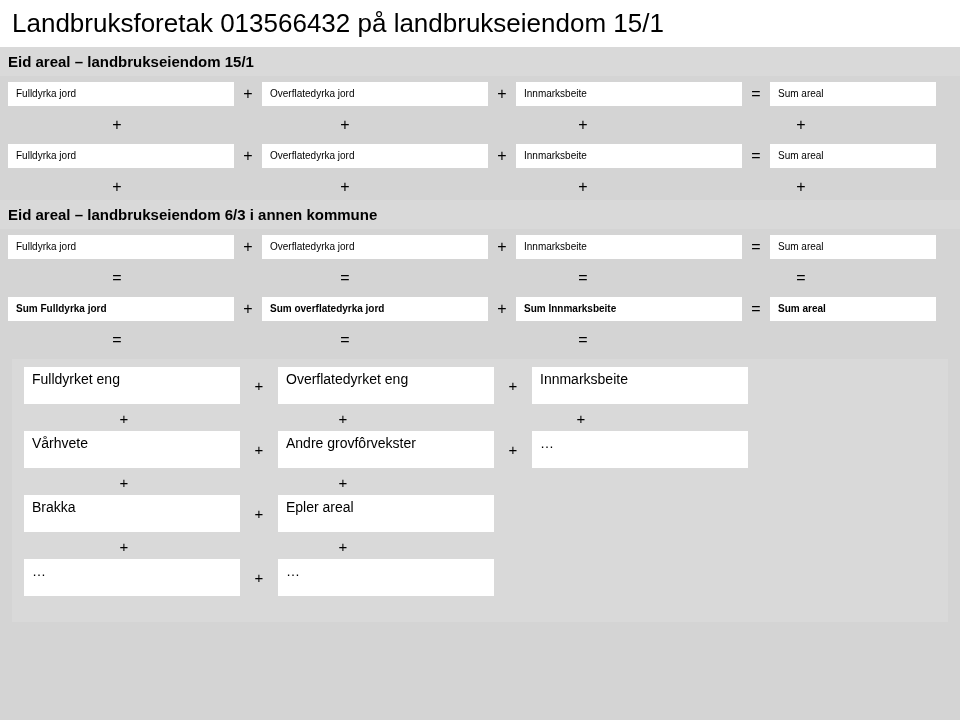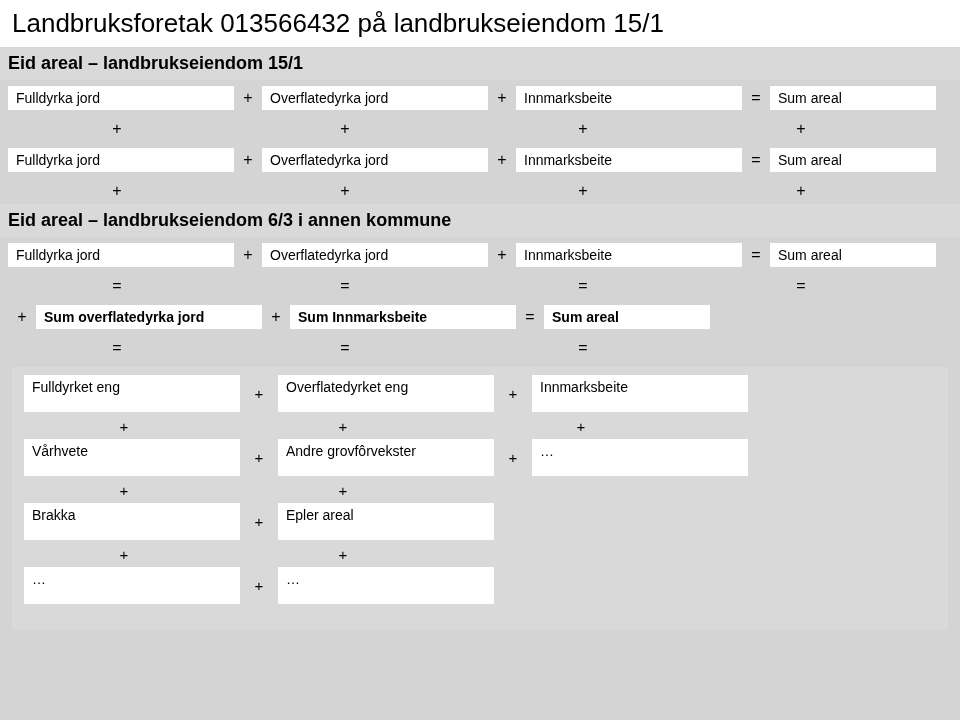--- a/index.html
+++ b/index.html
@@ -1,21 +1,21 @@
 <!DOCTYPE html>
 <html><head>
 <meta charset="utf-8">
 <style>
 html,body{margin:0;padding:0;font-family:Arial,Helvetica,sans-serif;font-size:14px;color:#000;background:#fff;}
 #stage{width:960px;height:720px;position:relative;background:#d4d4d4;overflow:hidden;}
 .title{font-size:26px;padding:8px 12px;background:#fff;}
-.sec-head{font-weight:bold;font-size:18px;padding:6px 8px;background:#d9d9d9;}
+.sec-head{font-weight:bold;font-size:15px;padding:6px 8px;background:#d9d9d9;}
 .grey-band{background:#d4d4d4;}
 .row{display:flex;align-items:center;padding:6px 8px;}
-.field{background:#fff;height:24px;line-height:24px;padding:0 8px;font-size:14px;}
+.field{background:#fff;height:24px;line-height:24px;padding:0 8px;font-size:10px;}
 .field.bold{font-weight:bold;}
 .op{width:28px;text-align:center;font-size:16px;}
 .oprow{display:flex;padding:4px 8px;background:#d4d4d4;}
 .oprow .slot{display:flex;justify-content:center;align-items:center;font-size:16px;}
 .f1{width:210px;}
 .f2{width:210px;}
 .f3{width:210px;}
 .f4{width:150px;}
 .crops{background:#d9d9d9;padding:8px 12px 20px 12px;margin:6px 12px 0 12px;}
 .crow{display:flex;align-items:center;margin-bottom:6px;}
@@ -74,20 +74,21 @@
   <div class="field f4">Sum areal</div>
 </div>
 <div class="oprow">
   <div class="slot" style="width:218px">=</div>
   <div class="slot" style="width:238px">=</div>
   <div class="slot" style="width:238px">=</div>
   <div class="slot" style="width:198px">=</div>
 </div>
 
 <div class="row grey-band">
+  <div class="field bold f1">Sum Fulldyrka jord</div>
   <div class="op">+</div>
   <div class="field bold f2">Sum overflatedyrka jord</div>
   <div class="op">+</div>
   <div class="field bold f3">Sum Innmarksbeite</div>
   <div class="op">=</div>
   <div class="field bold f4">Sum areal</div>
 </div>
 <div class="oprow">
   <div class="slot" style="width:218px">=</div>
   <div class="slot" style="width:238px">=</div>

